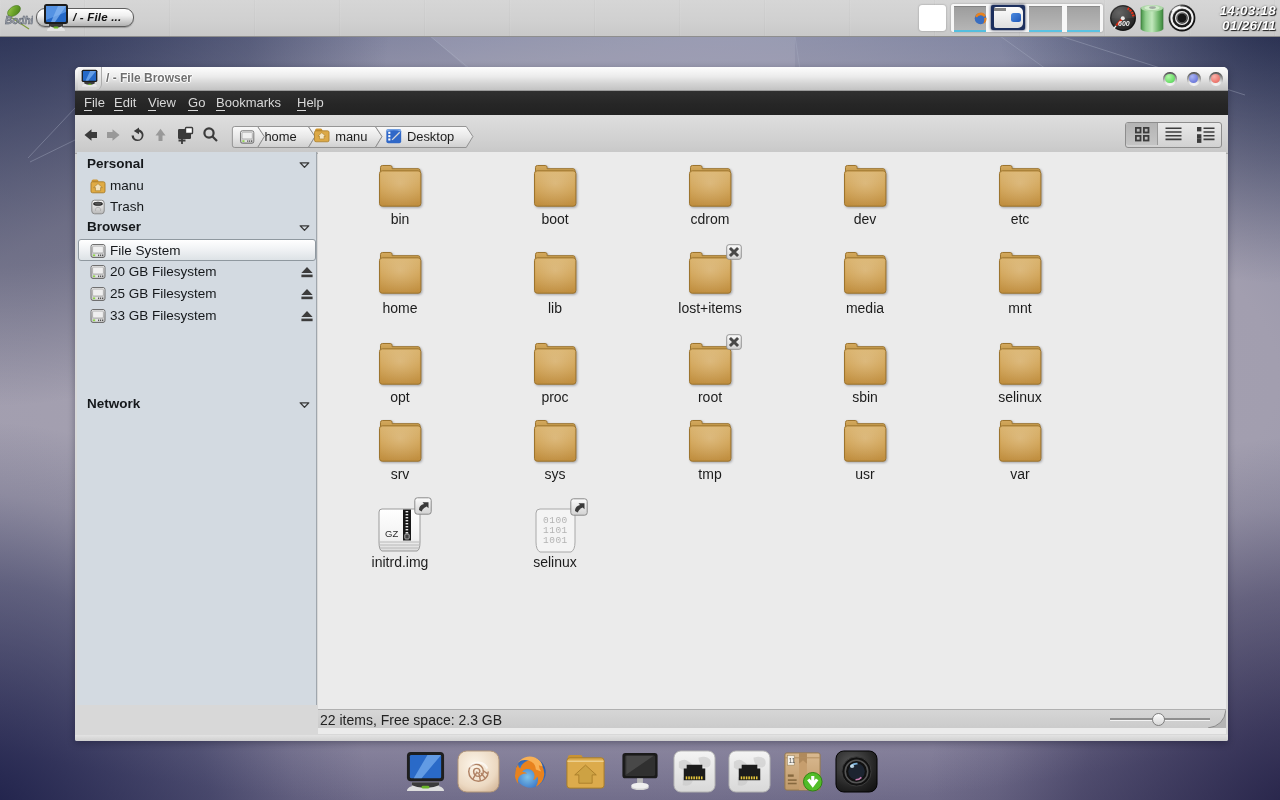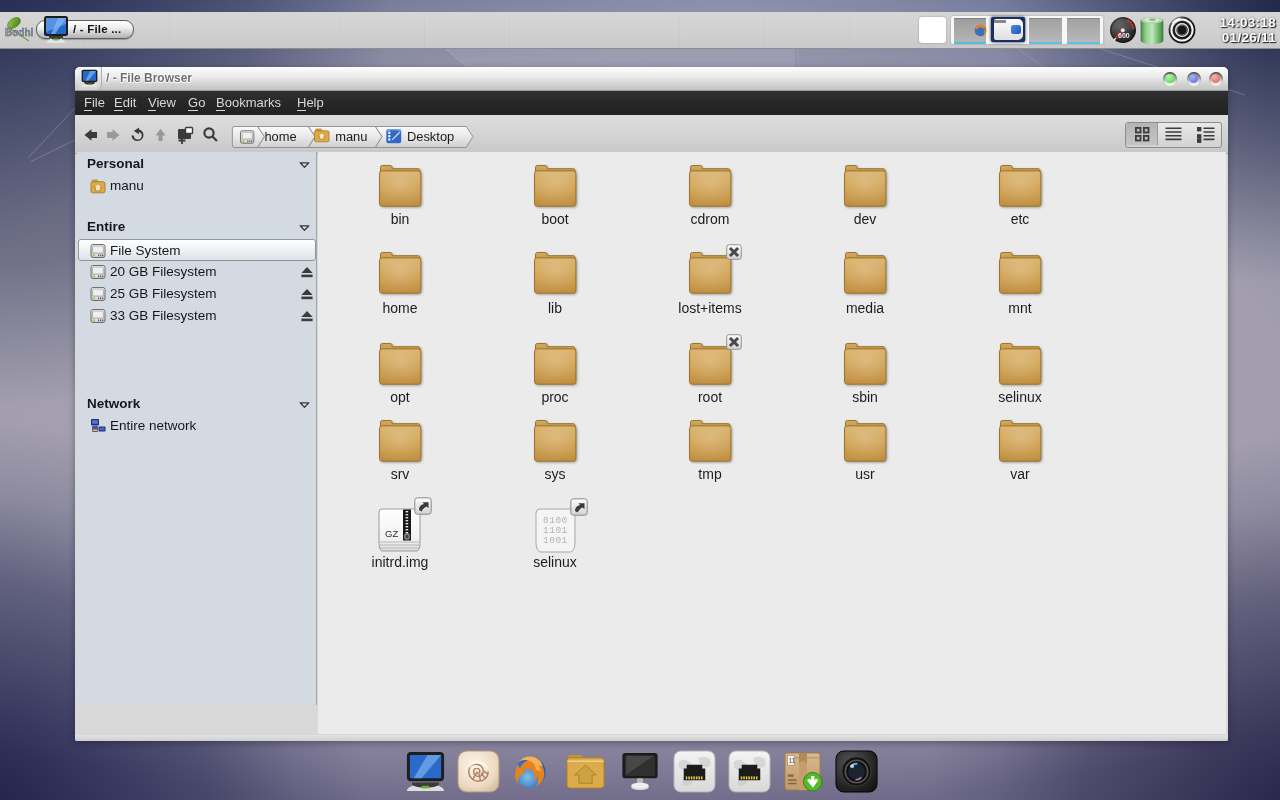--- a/index.html
+++ b/index.html
@@ -7,24 +7,24 @@
 #wall{position:absolute;inset:0;background:
  radial-gradient(circle 500px at 0% 2%, rgba(22,30,64,.62) 0%, rgba(28,36,70,.36) 50%, rgba(30,38,72,0) 78%),
  radial-gradient(circle 430px at 100% 0%, rgba(12,18,48,.68) 0%, rgba(20,26,56,.25) 42%, rgba(20,26,56,0) 66%),
  radial-gradient(circle 520px at -2% 102%, rgba(10,14,58,.8) 0%, rgba(16,22,66,.42) 45%, rgba(16,22,66,.14) 62%, rgba(16,22,66,0) 76%),
  radial-gradient(circle 500px at 102% 102%, rgba(14,12,52,.76) 0%, rgba(20,18,58,.38) 45%, rgba(20,18,58,.12) 62%, rgba(22,20,56,0) 76%),
  radial-gradient(ellipse 1500px 560px at 47% 47%, #a8a4b2 0%, #a29eaf 45%, rgba(130,128,158,0) 78%),
  radial-gradient(ellipse 820px 330px at 57% 2%, rgba(146,156,186,.8) 0%, rgba(136,146,178,.4) 55%, rgba(120,128,160,0) 80%),
  linear-gradient(180deg, #414a72 0%, #5d6689 25%, #8a8ea8 48%, #8a86a0 72%, #7b7694 93%, #6e6a88 100%);}
 #facets{position:absolute;inset:0}
 
-#panel{position:absolute;left:0;top:12px;width:1280px;height:36px;
+#panel{position:absolute;left:0;top:0;width:1280px;height:36px;
  background:repeating-linear-gradient(90deg, rgba(255,255,255,.04) 0 1px, rgba(0,0,0,0) 1px 84px, rgba(0,0,0,.025) 84px 85px),
  linear-gradient(180deg,#d6d6d6 0%,#d0d0d0 60%,#c9c9c9 100%);
- border-bottom:1px solid #8e8e8e;}
+ border-bottom:1px solid #8e8e8e;font-style:italic;}
 #task{position:absolute;left:36px;top:8px;width:96px;height:17px;border-radius:9px;
  background:linear-gradient(180deg,#ffffff 0%,#efefef 40%,#c8c8c8 78%,#b2b2b2 100%);
  border:1px solid #5d5d5d;box-shadow:0 1px 1px rgba(0,0,0,.25);}
 #task span{position:absolute;left:36px;top:1.5px;font-size:11.5px;font-weight:bold;color:#111;letter-spacing:.2px;}
 .clock{position:absolute;right:4px;color:#fff;font-weight:bold;font-size:13.5px;letter-spacing:.3px;
  text-shadow:1px 1px 1px rgba(0,0,0,.85),0 0 2px rgba(0,0,0,.5);text-align:right;line-height:14.5px;}
 
 #win{position:absolute;left:75px;top:67px;width:1153px;height:674px;
  background:#d8d8d8;border-radius:5px 5px 2px 2px;box-shadow:0 2px 7px rgba(10,10,30,.35);}
 #titlebar{position:absolute;left:0;top:0;width:1153px;height:23px;border-radius:5px 5px 0 0;
@@ -336,22 +336,31 @@
         </svg>
       </div>
   <div class="srow" style="top:22.5px">
    <svg class="sicon" viewBox="0 0 16 16">
           <path d="M1.6,4.5 v-1.4 q0,-1.6 1.6,-1.6 h3.6 q1.6,0 1.6,1.6 v1.4z" fill="#cf9732"></path>
     <rect x="1" y="3.8" width="14" height="11" rx="1.6" fill="#e0ab44" stroke="#a87c28" stroke-width=".9"></rect>
     <path d="M8,5.6 l4.4,4 h-1.8 v3.2 h-5.2 v-3.2 h-1.8z" fill="#f2e2bc" stroke="#a87c28" stroke-width=".7"></path>
         </svg>
    <span class="lbl">manu</span>
       </div>
+  <div class="srow" style="top:44px">
+   <svg class="sicon" viewBox="0 0 16 16">
+          <rect x="1.8" y="1.2" width="12.4" height="13.6" rx="2.8" fill="url(#driveg)" stroke="#8a8a8a"></rect>
+    <ellipse cx="8" cy="4.8" rx="4.8" ry="2" fill="#222"></ellipse>
+          <ellipse cx="8" cy="4.5" rx="3.6" ry="1.3" fill="#555"></ellipse>
+    <path d="M5.6,11.8 a2.6,2.6 0 1 1 4.8,.1" stroke="#aaa" stroke-width=".9" fill="none"></path>
+        </svg>
+   <span class="lbl">Trash</span>
+      </div>
   <div class="shead" style="top:64px">
-        <span class="lbl">Entire</span>
+        <span class="lbl">Browser</span>
    <svg class="abs" style="right:2px;top:8px" width="11" height="8">
           <path d="M1.2,1.8 h8.6 l-4.3,4.6z" fill="none" stroke="#3a3a3a" stroke-width="1.3" stroke-linejoin="round"></path>
         </svg>
       </div>
   <div class="abs" style="left:1px;top:87px;width:236px;height:20px;border:1px solid #8f989f;border-radius:3px;background:linear-gradient(180deg,#ffffff,#f1f3f5 45%,#dde2e6)"></div>
   <div class="srow" style="top:86px">
    <svg class="sicon" style="top:5px">
           <use href="#drive16"></use>
         </svg>
    <span class="lbl" style="top:5px">File System</span>
@@ -381,31 +390,20 @@
         <span class="lbl">33 GB Filesystem</span>
    <svg class="abs" style="right:2px;top:4px" width="14" height="14">
           <use href="#eject"></use>
         </svg>
       </div>
   <div class="shead" style="top:241px">
         <span class="lbl">Network</span>
    <svg class="abs" style="right:2px;top:8px" width="11" height="8">
           <path d="M1.2,1.8 h8.6 l-4.3,4.6z" fill="none" stroke="#3a3a3a" stroke-width="1.3" stroke-linejoin="round"></path>
         </svg>
-      </div>
-  <div class="srow" style="top:262.5px">
-   <svg class="sicon" viewBox="0 0 16 16">
-    <rect x="1" y="1" width="8" height="6.5" rx="1" fill="#1c2f6e"></rect>
-          <rect x="2.2" y="2.2" width="5.6" height="3.6" fill="#4a7ae0"></rect>
-    <rect x="2" y="8" width="6" height="6" rx="1" fill="#5a4a9a"></rect>
-          <rect x="2.6" y="11.5" width="4.8" height="1.6" fill="#d8c832"></rect>
-    <rect x="8.5" y="8.5" width="7" height="5" rx="1" fill="#1c2f6e"></rect>
-          <rect x="9.5" y="9.5" width="5" height="3" fill="#3a6ad0"></rect>
-        </svg>
-   <span class="lbl">Entire network</span>
       </div>
  </div>
  <div id="main">
   <svg class="abs fold" style="left:60px;top:12px" width="44" height="38">
         <use href="#folder"></use>
       </svg>
   <svg class="abs fold" style="left:215px;top:12px" width="44" height="38">
         <use href="#folder"></use>
       </svg>
   <svg class="abs fold" style="left:370px;top:12px" width="44" height="38">
@@ -521,20 +519,29 @@
   <svg class="abs" style="left:215px;top:356px" width="45" height="45" viewBox="0 0 45 45">
    <path d="M7,1 h31 q4,0 4,4 v29 q0,8 -4,10 h-31 q-4,-2 -4,-10 v-29 q0,-4 4,-4z" fill="#f4f4f4" stroke="#a8a8a8"></path>
    <text x="10" y="15" font-size="9.5" fill="#b4b4b4" font-family="Liberation Mono,monospace" letter-spacing=".5">0100</text>
    <text x="10" y="25" font-size="9.5" fill="#b4b4b4" font-family="Liberation Mono,monospace" letter-spacing=".5">1101</text>
    <text x="10" y="35" font-size="9.5" fill="#b4b4b4" font-family="Liberation Mono,monospace" letter-spacing=".5">1001</text>
   </svg>
   <svg class="abs" style="left:252px;top:346px" width="18" height="18">
         <use href="#emblemlink"></use>
       </svg>
   <div class="fcap" style="left:162px;top:402px">selinux</div>
+  <div id="status">
+   <span style="position:absolute;left:2px;top:1.5px">22 items, Free space: 2.3 GB</span>
+   <div class="abs" style="left:792px;top:8px;width:100px;height:2px;background:#8f8f8f;border-bottom:1px solid #f2f2f2"></div>
+   <div class="abs" style="left:834px;top:3px;width:11px;height:11px;border-radius:50%;background:linear-gradient(180deg,#fdfdfd,#d8d8d8);border:1px solid #7e7e7e"></div>
+   <svg class="abs" style="right:0;top:0" width="19" height="18">
+          <path d="M19,0 V18 H1 Q17,16 19,0 Z" fill="#b4b4b4"></path>
+          <path d="M1,18 Q17,16 19,0" stroke="#8a8a8a" fill="none"></path>
+        </svg>
+  </div>
  </div>
  <div id="bottomedge"></div>
 </div>
 
 <svg class="dockicon" style="left:404px" viewBox="0 0 44 44">
  <rect x="3" y="2" width="38" height="30" rx="4" fill="#1e1e1e"></rect>
  <rect x="6" y="5" width="32" height="24" rx="1.5" fill="#2a6ac8"></rect>
  <path d="M24,5 L38,5 L18,29 L10,29 Z" fill="#7ab0f0" opacity=".7"></path>
  <path d="M8,33 h28 v4 q5,1.5 5,5 h-38 q0,-3.5 5,-5 z" fill="#ddd"></path>
  <path d="M8,33 h28 v3 q-14,6 -28,0 z" fill="#3a3a3a"></path>

